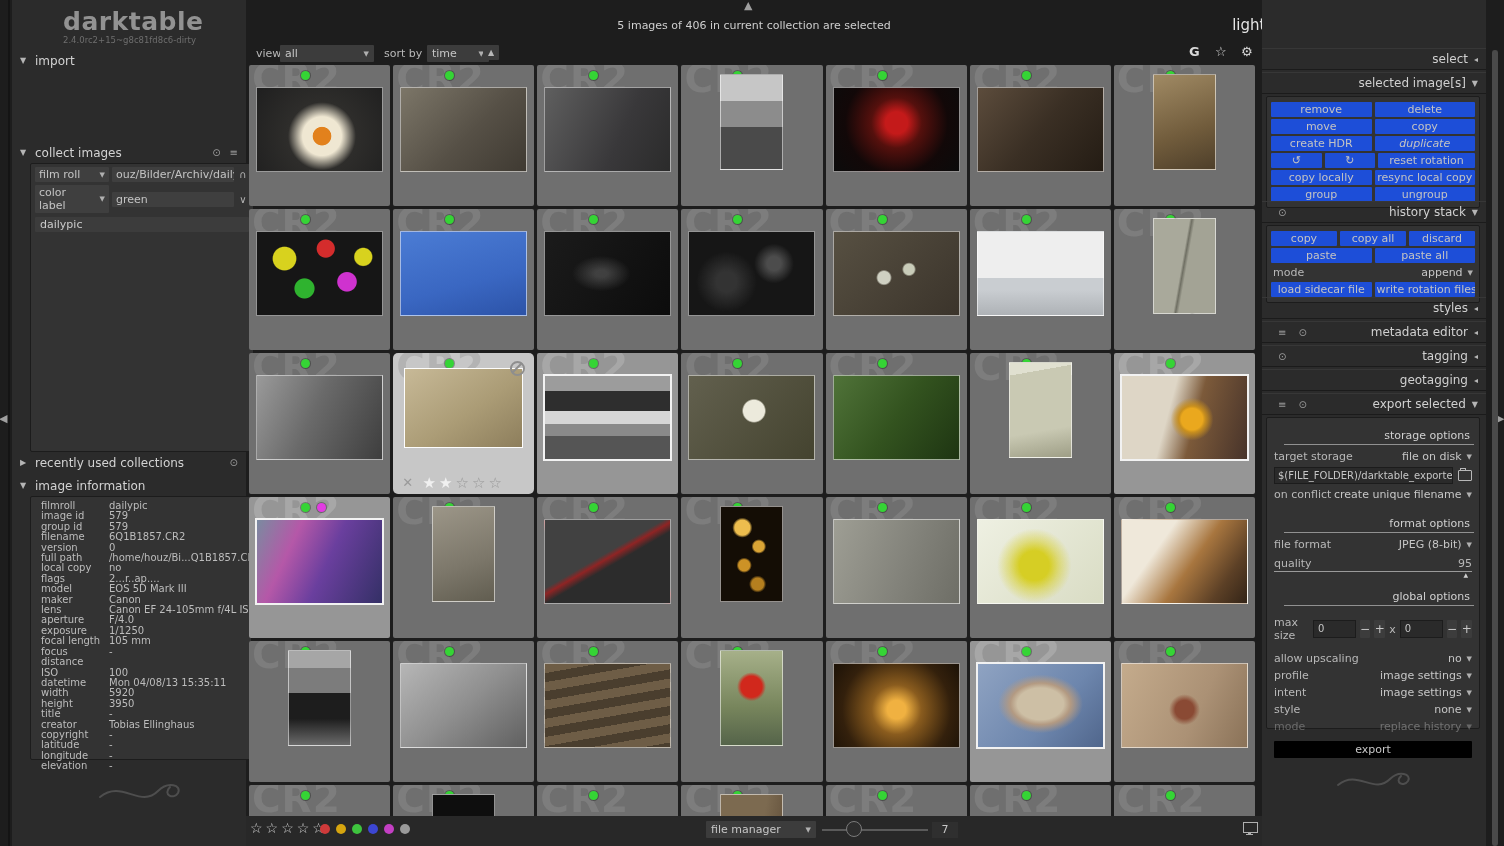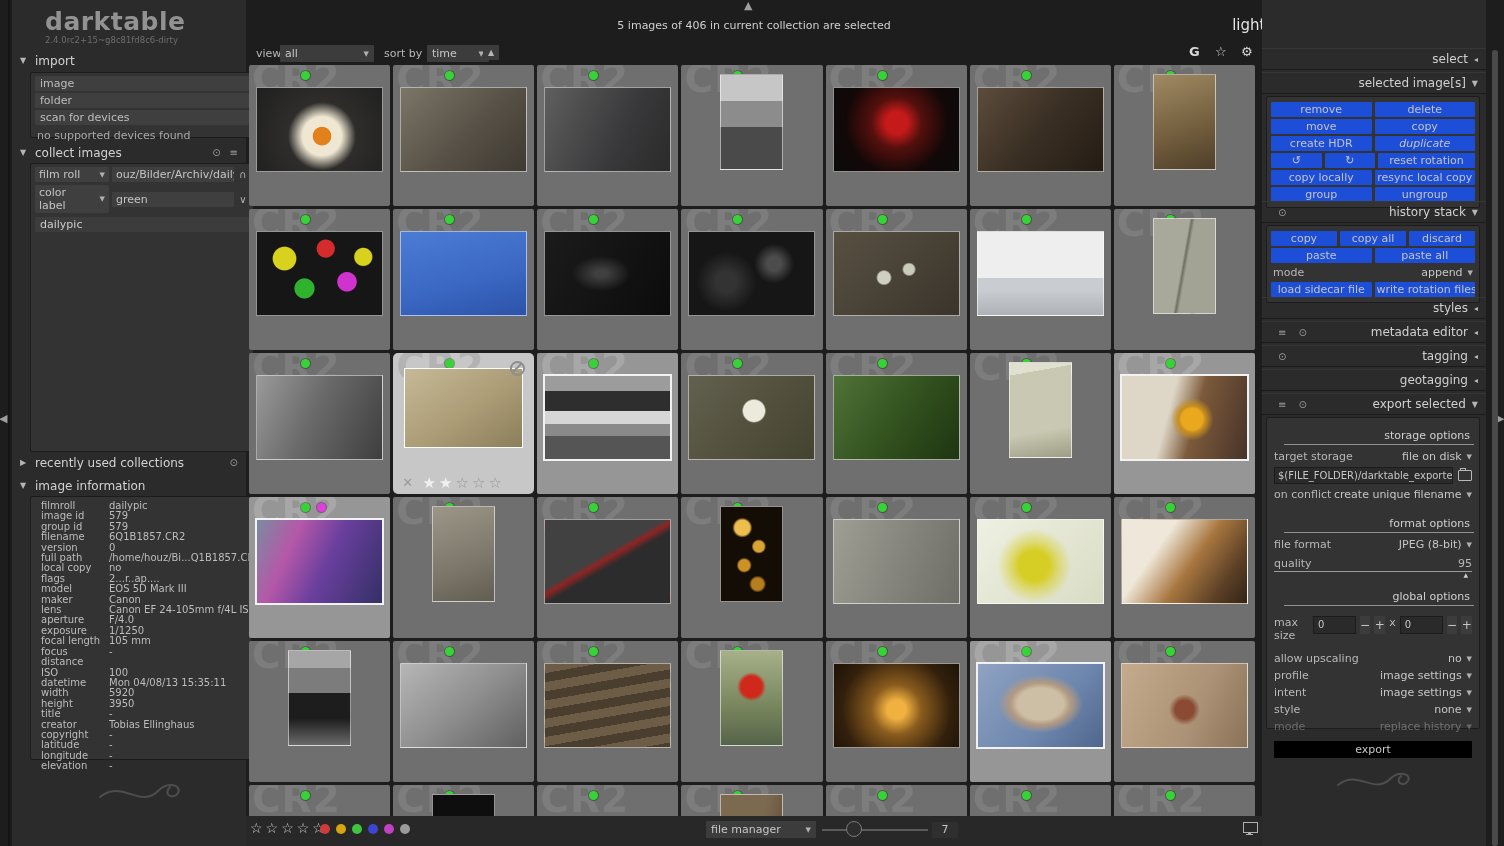--- a/index.html
+++ b/index.html
@@ -4,21 +4,21 @@
 <style>
   html,body{margin:0;padding:0;}
   body{width:1504px;height:846px;background:#1d1d1d;position:relative;overflow:hidden;
        font-family:"DejaVu Sans",sans-serif;color:#c0c0c0;-webkit-font-smoothing:antialiased;}
   .abs{position:absolute;}
   
   .edge{position:absolute;color:#9f9f9f;font-size:11px;line-height:11px;}
   
   .lpanel{position:absolute;left:12px;top:0;width:234px;height:846px;background:#2b2b2b;}
   .groove{position:absolute;left:8px;top:0;width:2px;height:846px;background:#141414;}
-  .logo-row{position:absolute;left:0;top:10px;display:flex;gap:6px;align-items:flex-start;}
+  .logo-row{position:absolute;left:12px;top:10px;display:flex;gap:12px;align-items:flex-start;}
   .logo-ico{width:27px;height:27px;border-radius:50%;margin-top:3px;
     background:
       radial-gradient(circle at 50% 50%, #e6e6e6 0 3px, rgba(0,0,0,0) 3.6px),
       conic-gradient(from -8deg,#d23a2e 0 13%,#262626 13% 16.6%,#e07c1e 16.6% 29.6%,#262626 29.6% 33.2%,#ddc margin 0,#d8c82a 33.2% 46.2%,#262626 46.2% 49.8%,#3a9a35 49.8% 62.8%,#262626 62.8% 66.4%,#3456c0 66.4% 79.4%,#262626 79.4% 83%,#8a35b0 83% 96%,#262626 96% 100%);}
   .logo-name{font-size:25px;font-weight:bold;color:#929292;line-height:24px;letter-spacing:.5px;}
   .logo-ver{font-size:8.5px;color:#6e6e6e;margin-top:1px;}
   .lhead{position:absolute;left:8px;width:218px;height:17px;display:flex;align-items:center;gap:7px;
          font-size:12px;color:#d2d2d2;}
   .lhead .tri{font-size:8px;color:#b5b5b5;width:8px;}
   .lhead .hico{margin-left:auto;display:flex;gap:9px;color:#9a9a9a;font-size:10px;}
@@ -83,21 +83,21 @@
   .xv{display:flex;align-items:center;color:#c6c6c6;}
   .sechead{text-align:right;border-bottom:1px solid #919191;font-size:11px;color:#d0d0d0;
            margin:8px 2px 5px 14px;padding:0 4px 2px 0;}
   .pathrow{display:flex;align-items:center;gap:5px;margin:3px 4px;}
   .pathin{flex:1;background:#2a2a2a;border:1px solid #1c1c1c;color:#c6c6c6;font-size:10px;padding:2px 3px;white-space:nowrap;overflow:hidden;}
   .folder-ico{width:12px;height:9px;border:1px solid #b8b8b8;border-radius:1px;position:relative;flex:none;}
   .folder-ico::before{content:"";position:absolute;top:-3px;left:1px;width:4px;height:1px;border:1px solid #b8b8b8;border-bottom:none;}
   .qrow{position:relative;display:flex;justify-content:space-between;font-size:11px;color:#b8b8b8;
         margin:6px 4px 10px 4px;border-bottom:1px solid #9a9a9a;padding-bottom:1px;}
   .qmark{position:absolute;right:4px;bottom:-7px;font-size:6px;color:#cfcfcf;}
-  .msrow{display:flex;gap:4px;font-size:11px;color:#b8b8b8;margin:10px 4px;}
+  .msrow{display:flex;align-items:center;gap:4px;font-size:11px;color:#b8b8b8;margin:10px 4px;}
   .numin{background:#2a2a2a;border:1px solid #1c1c1c;color:#c6c6c6;font-size:10px;width:46px;height:16px;line-height:16px;padding:0 4px;}
   .pm{background:#3c3c3c;color:#c6c6c6;width:15px;height:18px;line-height:18px;text-align:center;font-size:12px;border-radius:1px;}
   .disabled{opacity:.42;}
   .exportbtn{background:#000000;color:#c6c6c6;font-size:11px;text-align:center;padding:2px 0;margin:8px 4px 4px 4px;border-radius:1px;}
   .scrolltrack{position:absolute;left:1492px;top:50px;width:6px;height:796px;background:#222222;}
   .scrollthumb{position:absolute;left:0;top:0;width:6px;height:796px;background:#4a4a4a;border-radius:3px;}
   
   .bbar{position:absolute;left:246px;top:816px;width:1016px;height:30px;background:#282828;}
   .bstars{position:absolute;left:4px;top:4px;font-size:14px;letter-spacing:3px;color:#cdcdcd;}
   .bdots{position:absolute;left:74px;top:8px;display:flex;gap:6px;}
@@ -126,26 +126,20 @@
     <div>
       <div class="logo-name">darktable</div>
       <div class="logo-ver">2.4.0rc2+15~g8c81fd8c6-dirty</div>
     </div>
   </div>
 
   <div class="lhead" style="top:52px;">
     <span class="tri">▼</span>
     <span>import</span>
   </div>
-  <div class="lbox" style="top:72px;height:62px;padding:1px 0;" id="import-box">
-      <div class="lbtn">image</div>
-      <div class="lbtn">folder</div>
-      <div class="lbtn">scan for devices</div>
-      <div class="lstatus">no supported devices found</div>
-    </div>
 
   <div class="lhead" style="top:144px;">
     <span class="tri">▼</span>
     <span>collect images</span>
     <span class="hico">
       <span>⊙</span>
       <span>≡</span>
     </span>
   </div>
   <div class="lbox" style="top:163px;height:287px;">

